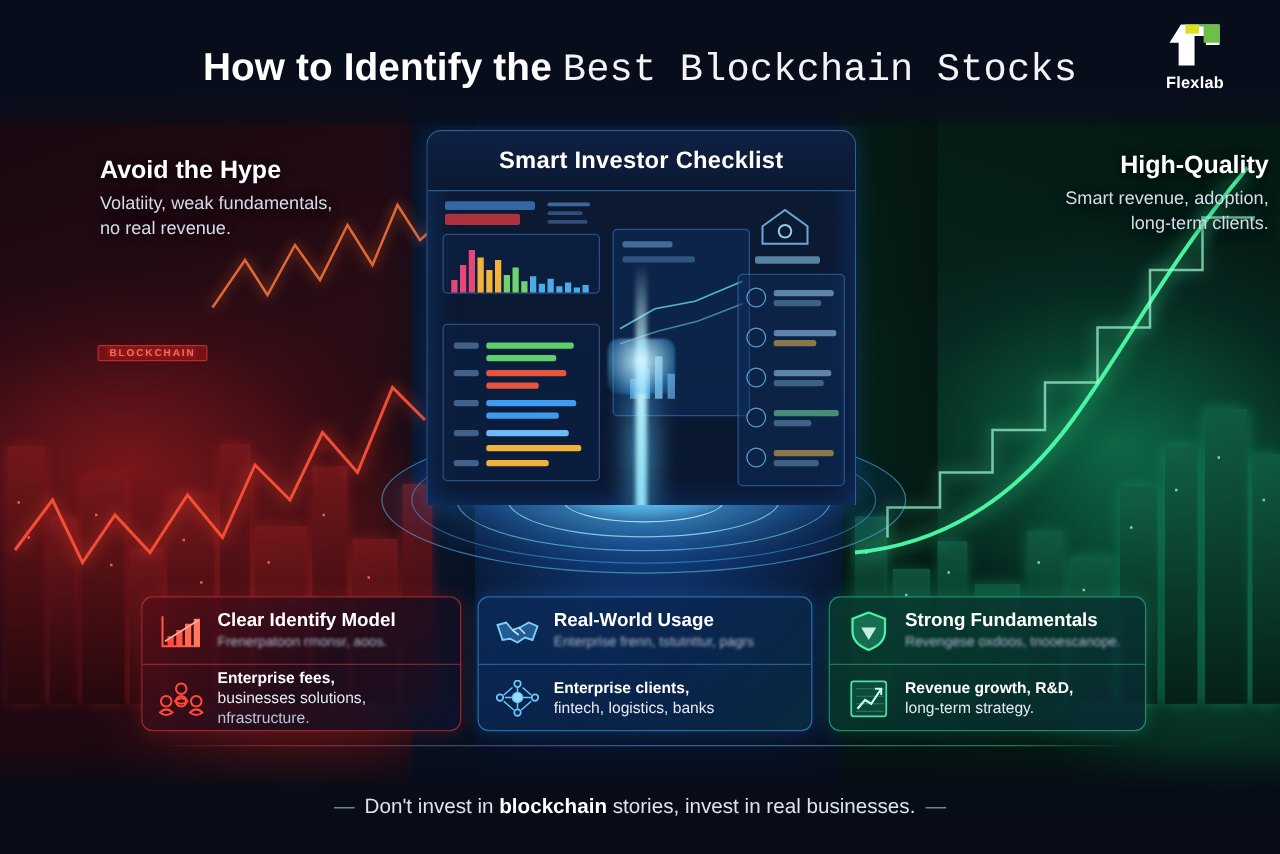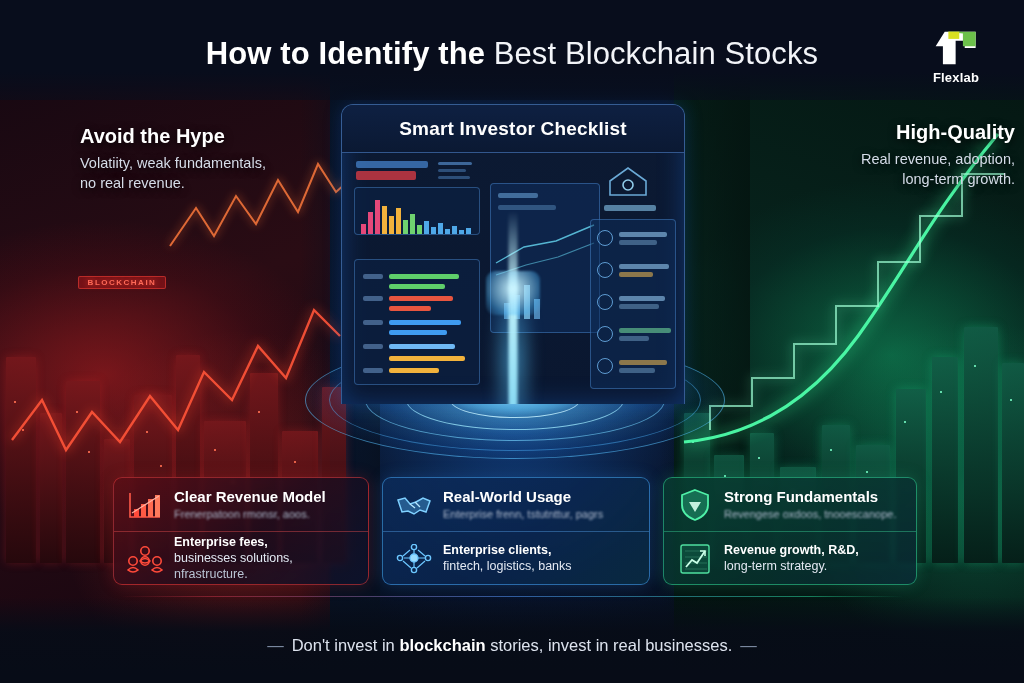--- a/index.html
+++ b/index.html
@@ -64,22 +64,22 @@
     background: linear-gradient(90deg, rgba(200,40,60,0), rgba(190,50,70,.55) 12%, rgba(70,130,220,.65) 50%, rgba(40,210,150,.55) 88%, rgba(40,210,150,0));
   }
 
   
   .title {
     position: absolute; top: 36px; left: 0; right: 0; z-index: 9;
     text-align: center; color: #fff;
     font-size: 31px; letter-spacing: .1px; white-space: nowrap;
   }
   .title .b { font-weight: 700; }
-  .title .n { font-weight: 400; color: #f2f4f8; }
-  .logo { position: absolute; right: 24px; top: 28px; z-index: 10; width: 88px; text-align: center; }
+  .title .n { font-weight: 400; color: #f2f4f8; font-family: Liberation Mono, monospace; }
+  .logo { position: absolute; right: 24px; top: 16px; z-index: 10; width: 88px; text-align: center; }
   .logo-mark { height: 40px; display: block; margin: 0 auto; }
   .logo-text { font-size: 13px; font-weight: 700; color: #fff; letter-spacing: .2px; margin-top: 2px; }
 
   
   .side { position: absolute; z-index: 9; }
   .side-left { left: 80px; top: 124px; width: 250px; }
   .side-right { left: 770px; top: 120px; width: 245px; text-align: right; }
   .side h2 { font-size: 20px; font-weight: 700; color: #fff; line-height: 1.22; margin-bottom: 6px; text-shadow: 0 2px 9px rgba(0,0,0,.85); }
   .side p { font-size: 14.5px; font-weight: 400; color: #d5dce8; line-height: 1.34; text-shadow: 0 2px 9px rgba(0,0,0,.9); }
 
@@ -367,40 +367,40 @@
     <div class="logo-text">Flexlab</div>
   </div>
 
   <div class="side side-left">
     <h2>Avoid the Hype</h2>
     <p>Volatiity, weak fundamentals,</p>
     <p>no real revenue.</p>
   </div>
   <div class="side side-right">
     <h2>High-Quality</h2>
-    <p>Real revenue, adoption,</p>
-    <p>long-term growth.</p>
+    <p>Smart revenue, adoption,</p>
+    <p>long-term clients.</p>
   </div>
 
   <div class="cards">
 
     <div class="card red">
       <div class="card-row top">
         <div class="ci">
           <svg width="34" height="28" viewBox="0 0 34 28">
             <path d="M2 2 L2 26 L32 26" fill="none" stroke="#ff5a4a" stroke-width="1.6"></path>
             <rect x="6" y="18" width="5" height="8" fill="#ff4a3a"></rect>
             <rect x="13" y="13" width="5" height="13" fill="#ff5a44"></rect>
             <rect x="20" y="8" width="5" height="18" fill="#ff6a50"></rect>
             <rect x="27" y="4" width="5" height="22" fill="#ff7a5c"></rect>
             <path d="M4 22 L31 5" fill="none" stroke="#ffb0a0" stroke-width="1.3"></path>
           </svg>
         </div>
         <div class="ctext">
-          <div class="ctitle">Clear Revenue Model</div>
+          <div class="ctitle">Clear Identify Model</div>
           <div class="csub">Frenerpatoon rmonsr, aoos.</div>
         </div>
       </div>
       <div class="card-row">
         <div class="ci">
           <svg width="36" height="28" viewBox="0 0 36 28">
             <circle cx="18" cy="6" r="4.2" fill="none" stroke="#ff4a3a" stroke-width="1.6"></circle>
             <path d="M13 16 q5 -5 10 0 q-5 4 -10 0 Z" fill="none" stroke="#ff4a3a" stroke-width="1.6"></path>
             <circle cx="6" cy="16" r="4.2" fill="none" stroke="#ff4a3a" stroke-width="1.6"></circle>
             <path d="M1 25 q5 -5 10 0 q-5 4 -10 0 Z" fill="none" stroke="#ff4a3a" stroke-width="1.6"></path>

